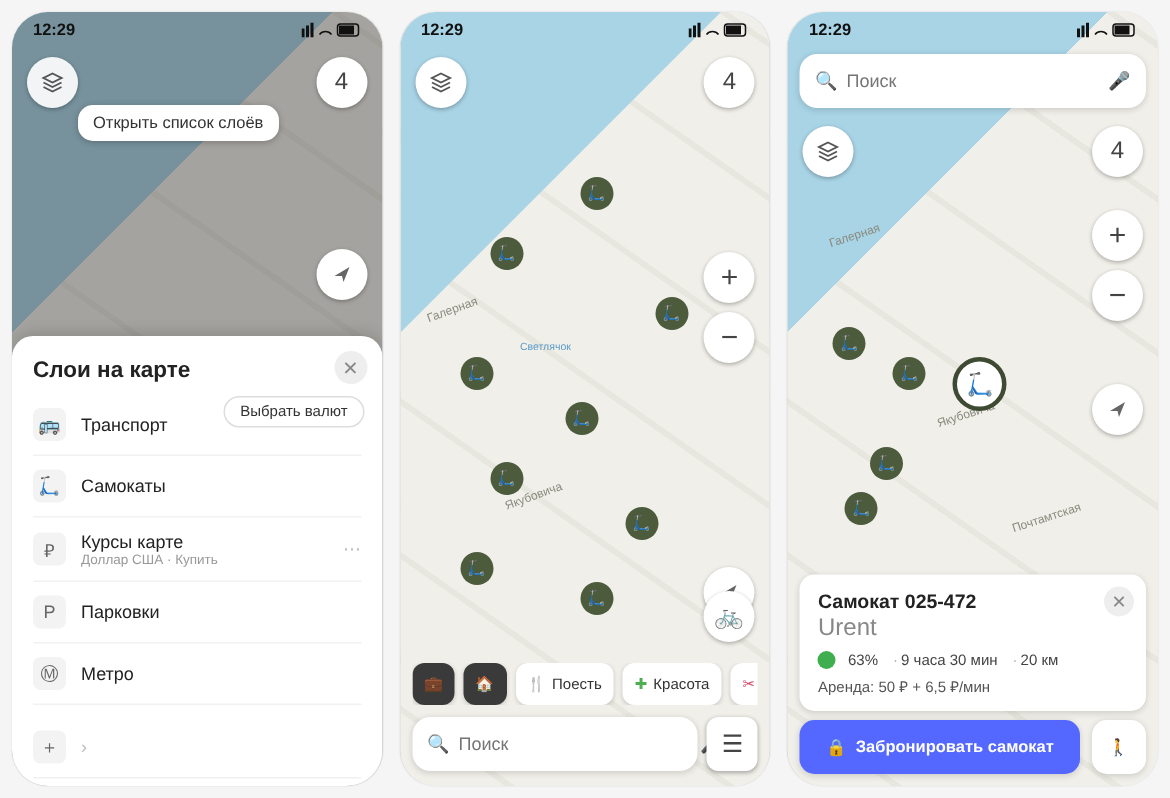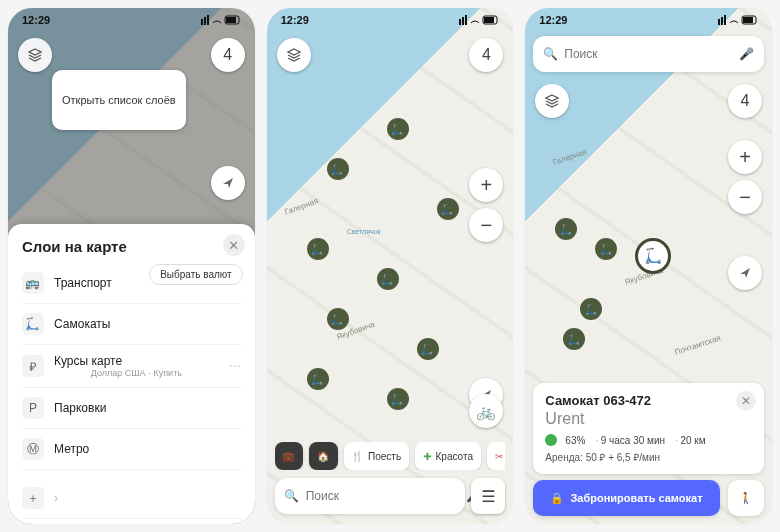--- a/index.html
+++ b/index.html
@@ -44,21 +44,21 @@
     position: absolute;
     width: 34px; height: 34px; border-radius: 50%;
     background: #fff; display: flex; align-items: center; justify-content: center;
     box-shadow: 0 1px 3px rgba(0,0,0,.3);
     font-size: 16px; color: #444; z-index: 30;
   }
   .cbtn.sq { border-radius: 8px; }
   
   .tip {
     position: absolute;
-    background: #fff; border-radius: 10px; padding: 24px 10px;
+    background: #fff; border-radius: 10px; padding: 6px 10px;
     font-size: 11px; color: #333;
     box-shadow: 0 1px 4px rgba(0,0,0,.25);
     white-space: nowrap; z-index: 32;
   }
   .pill {
     position: absolute;
     background: #fff; border-radius: 12px; padding: 4px 10px;
     font-size: 10px; color: #333; border: 1px solid #ddd;
     white-space: nowrap; z-index: 10;
   }
@@ -80,21 +80,21 @@
     display: flex; align-items: center; gap: 10px;
     padding: 9px 0; border-bottom: 1px solid #f1f1f1;
     font-size: 12px; color: #222;
   }
   .layer-row:last-child { border-bottom: none; }
   .layer-row .ico {
     width: 22px; height: 22px; border-radius: 5px; background: #f3f3f3;
     display: flex; align-items: center; justify-content: center; color: #666; font-size: 12px;
   }
   .layer-row .lbl { flex: 1; }
-  .layer-row .sub { font-size: 9px; color: #999; display: block; text-align: center; }
+  .layer-row .sub { font-size: 9px; color: #999; display: block; }
   .layer-row .chev { color: #bbb; }
   
   .searchbar {
     position: absolute;
     background: #fff; border-radius: 12px; height: 36px;
     display: flex; align-items: center; gap: 6px; padding: 0 10px;
     box-shadow: 0 1px 4px rgba(0,0,0,.15);
     font-size: 12px; color: #888;
     z-index: 30;
   }
@@ -352,21 +352,21 @@
 
   <div class="marker" style="top:210px;left:30px;">🛴</div>
   <div class="marker" style="top:230px;left:70px;">🛴</div>
   <div class="marker" style="top:290px;left:55px;">🛴</div>
   <div class="marker" style="top:320px;left:38px;">🛴</div>
   <div class="marker sel" style="top:230px;left:110px;">🛴</div>
 
   <div class="dsheet">
     <div class="card">
       <div class="cardclose">✕</div>
-      <h3>Самокат 063-472</h3>
+      <h3>Самокат 025-472</h3>
       <div class="brand">Urent</div>
       <div class="stats">
         <span class="badge-green"></span>
         <span>63%</span>
         <span class="dot">9 часа 30 мин</span>
         <span class="dot">20 км</span>
       </div>
       <div style="font-size:10px;color:#555;margin-top:4px;">
         <span>Аренда:</span>
         <span>50 ₽</span>

